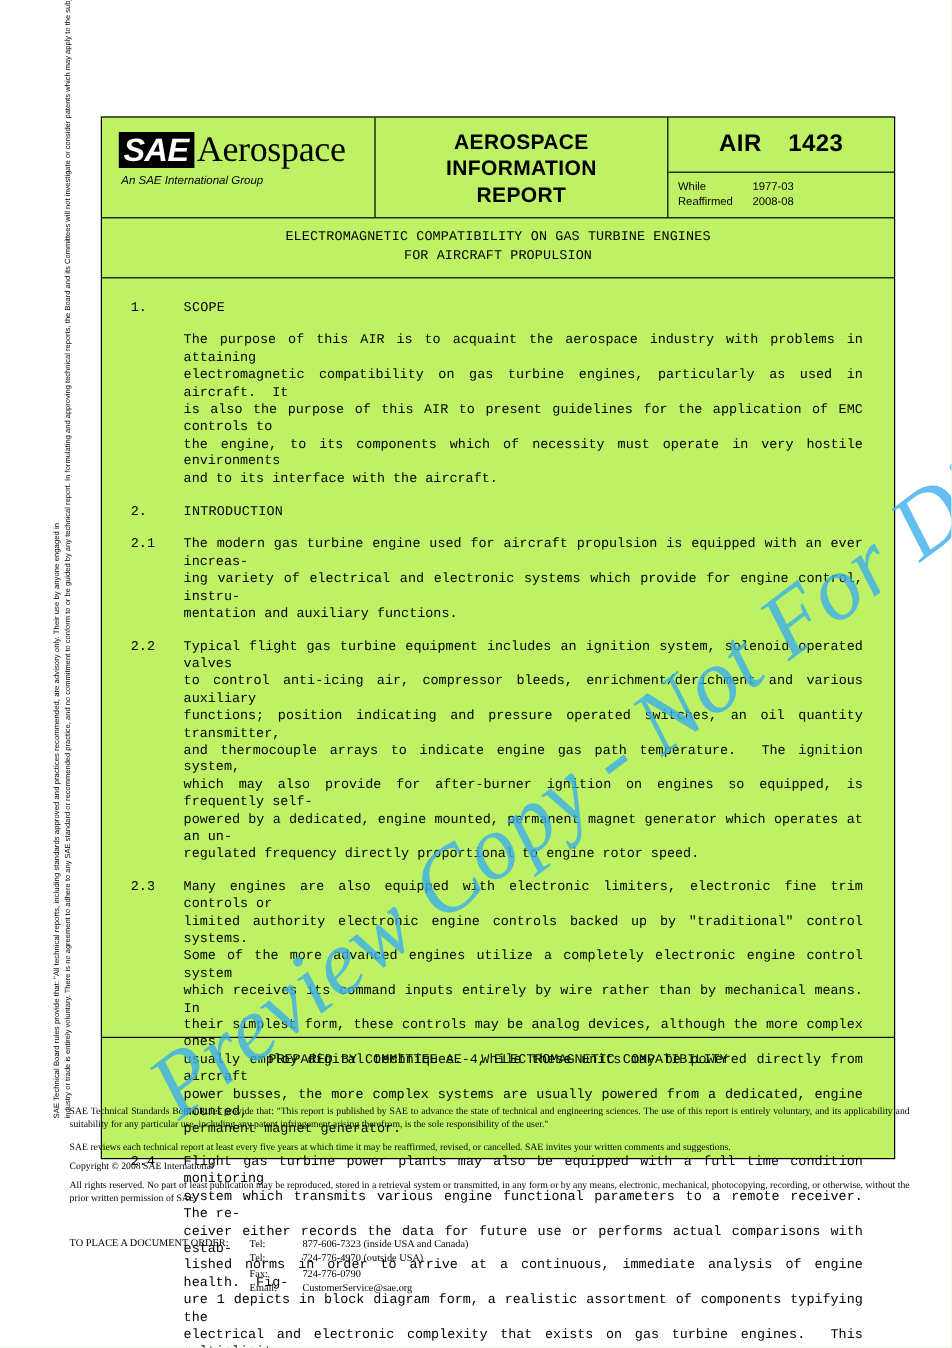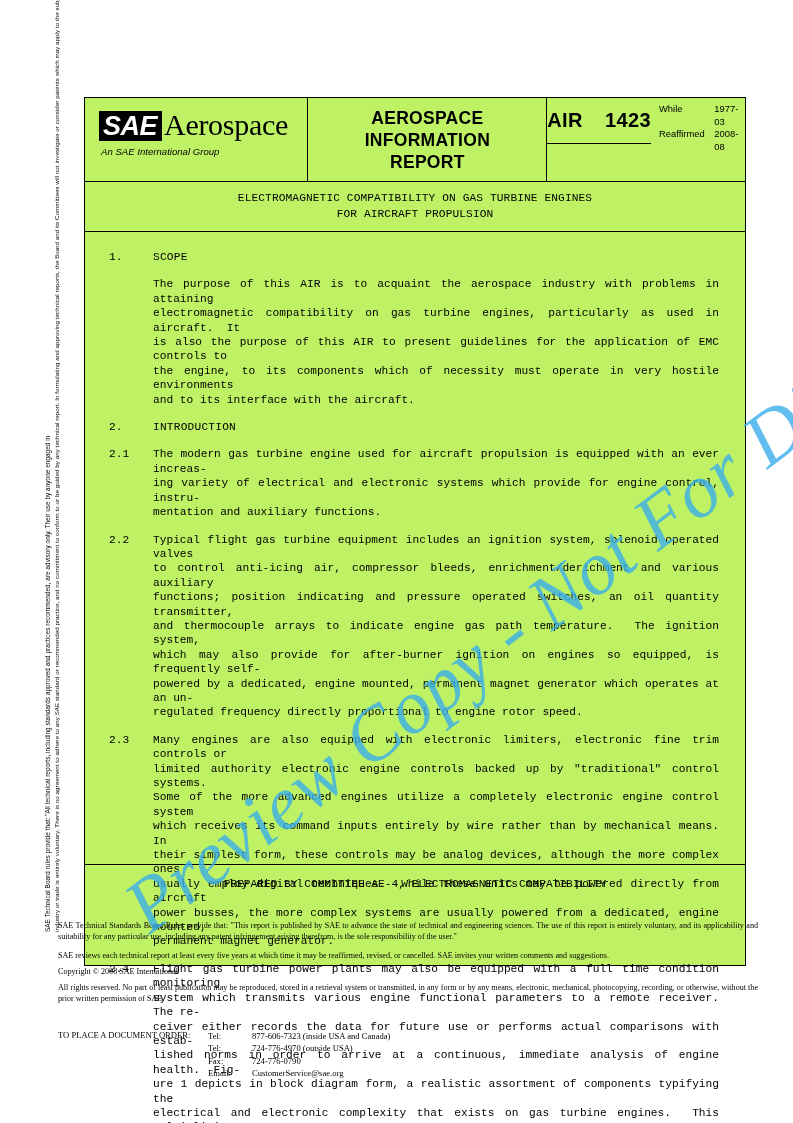--- a/index.html
+++ b/index.html
@@ -104,21 +104,21 @@
     justify-content: center;
     font-family: "Liberation Sans", sans-serif;
     font-weight: bold;
     font-size: 17.5px;
     line-height: 22px;
     letter-spacing: 0.3px;
   }
   .hdr-right {
     flex: 1;
     display: flex;
-    flex-direction: row;
+    flex-direction: column;
     box-sizing: border-box;
     justify-content: space-between;
   }
   .hdr-docnum {
     height: 46px;
     border-bottom: 1.2px solid #000;
     box-sizing: border-box;
     display: flex;
     align-items: center;
     justify-content: center;

